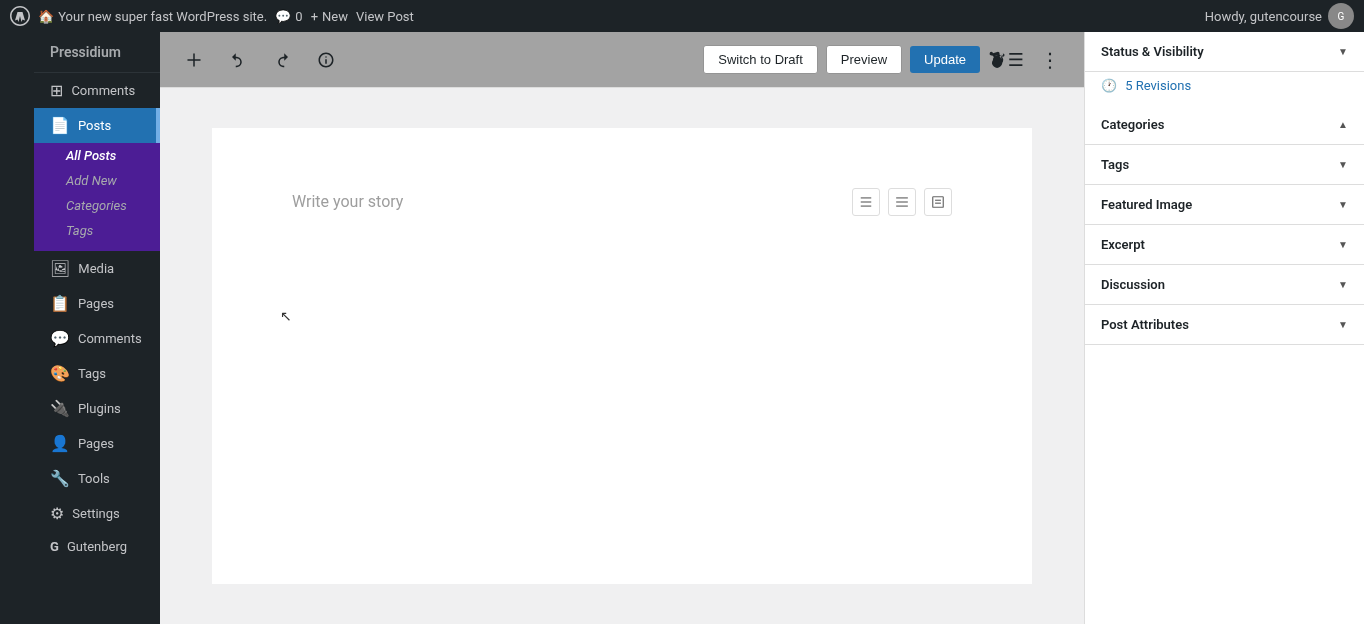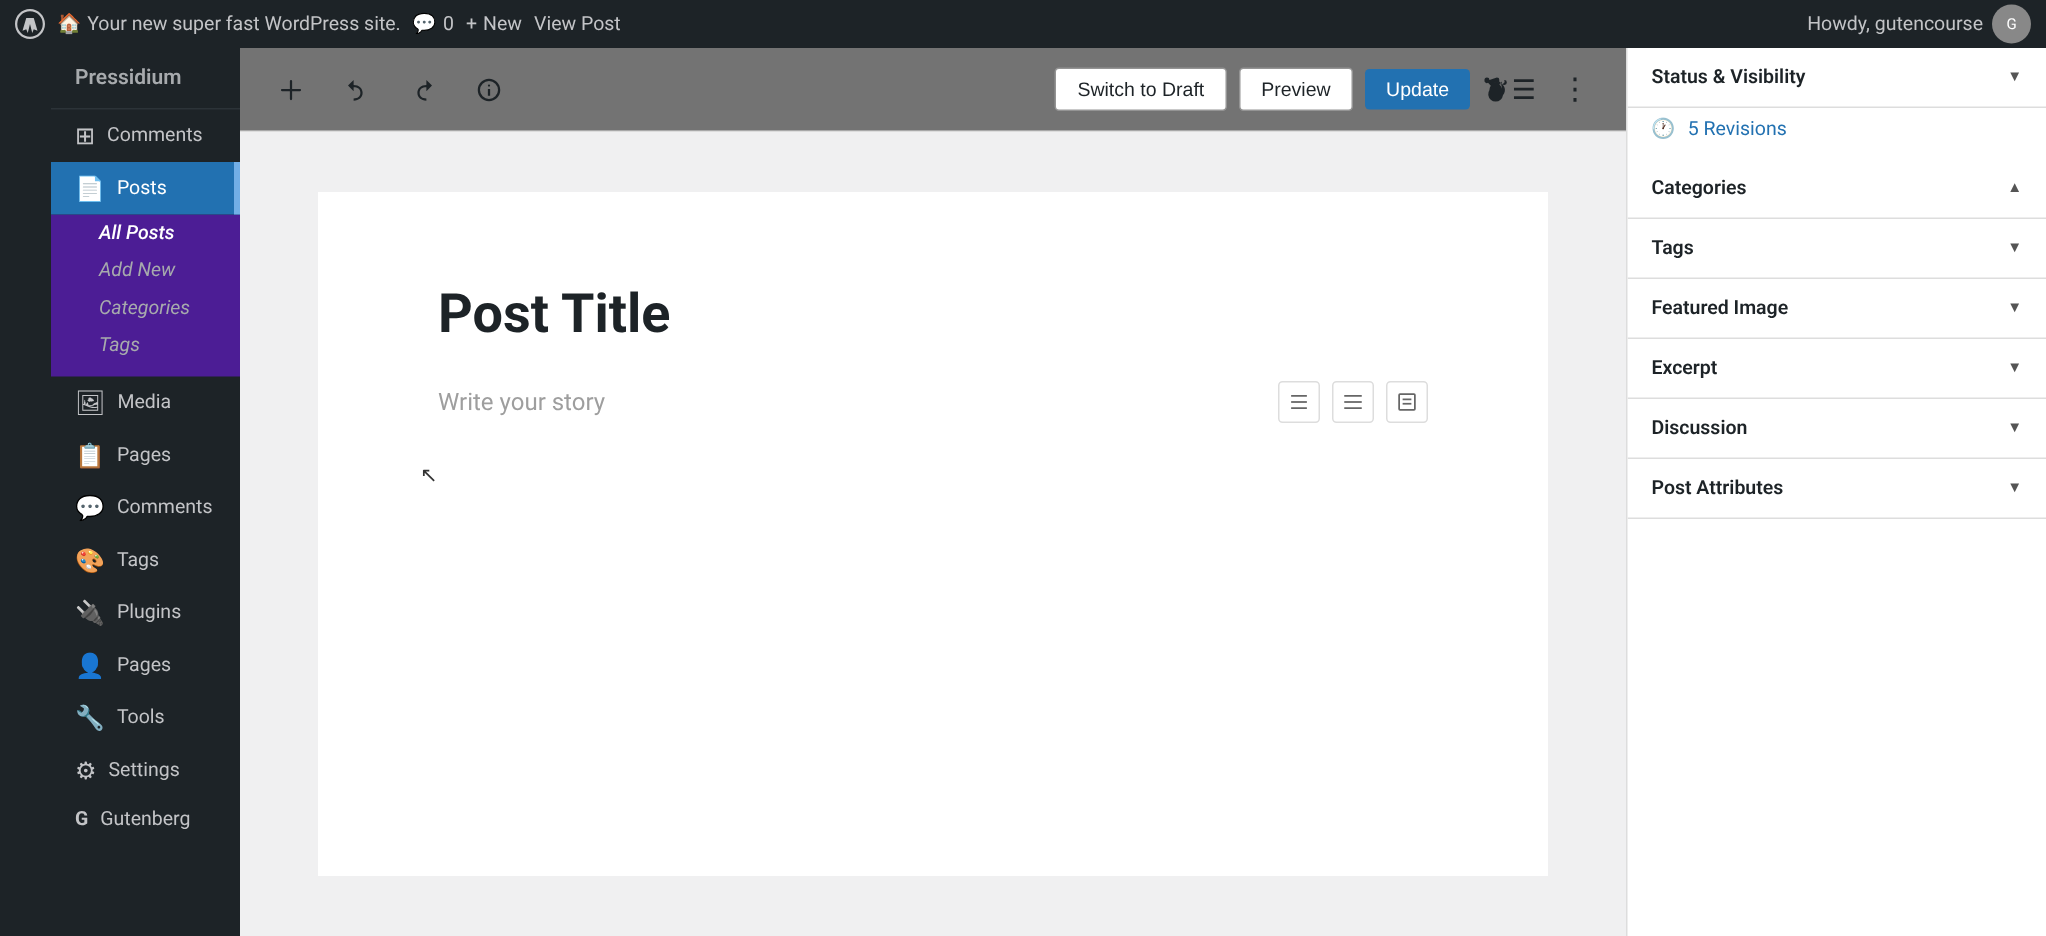--- a/index.html
+++ b/index.html
@@ -102,21 +102,21 @@
     #editor-wrapper {
       flex: 1;
       display: flex;
       flex-direction: column;
       background: #f0f0f1;
       overflow: hidden;
     }
 
     
     #editor-toolbar {
-      background: #737373;
+      background: #a3a3a3;
       border-bottom: 1px solid #ddd;
       height: 56px;
       display: flex;
       align-items: center;
       padding: 0 16px;
       gap: 8px;
       flex-shrink: 0;
     }
     .toolbar-btn {
       width: 36px; height: 36px;
@@ -433,21 +433,20 @@
               <path d="M12 2a2 2 0 012 2c0 .34-.09.66-.24.94l2.12 2.12A6 6 0 1112 6a6 6 0 014.24 1.76l2.12-2.12A1.97 1.97 0 0118 4a2 2 0 110 4 2 2 0 01-1.88-2.76l-2.12 2.12A5.96 5.96 0 0115.99 12 6 6 0 116 12c0-1.3.42-2.5 1.12-3.48L4.88 6.24A2 2 0 012 4a2 2 0 014-.06zm0 4a4 4 0 100 8 4 4 0 000-8z"></path>
             </svg>
           ☰
         </button>
         <button class="btn-more" title="More tools &amp; options">⋮</button>
       </div>
     </div>
 
     <div id="editor-content">
       <div id="editor-canvas">
-        <div class="post-title-input">Post Title</div>
 
         <div class="editor-body">
           <div class="write-story">Write your story</div>
           <div class="editor-icons">
             <button class="editor-icon-btn" title="List view">
               <svg width="14" height="14" viewBox="0 0 24 24" fill="currentColor">
                   <rect x="3" y="4" width="18" height="2"></rect>
                   <rect x="3" y="11" width="18" height="2"></rect>
                   <rect x="3" y="18" width="18" height="2"></rect>
                 </svg>

